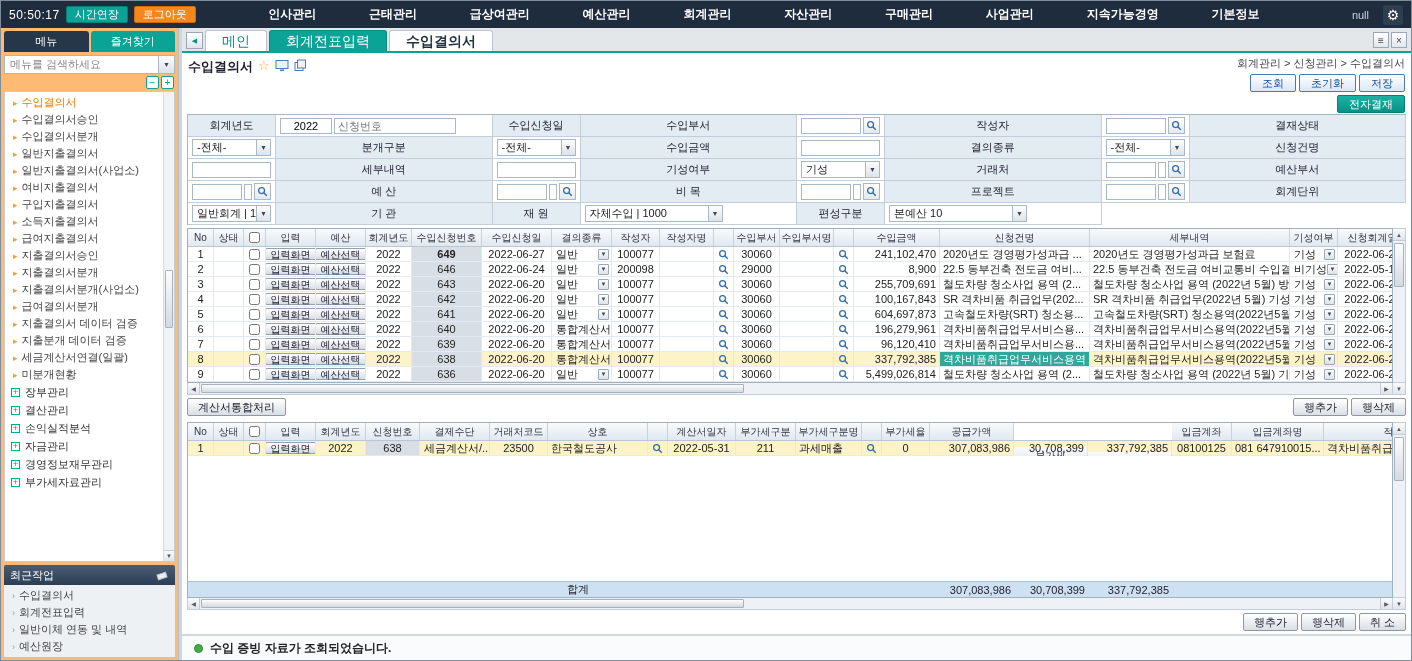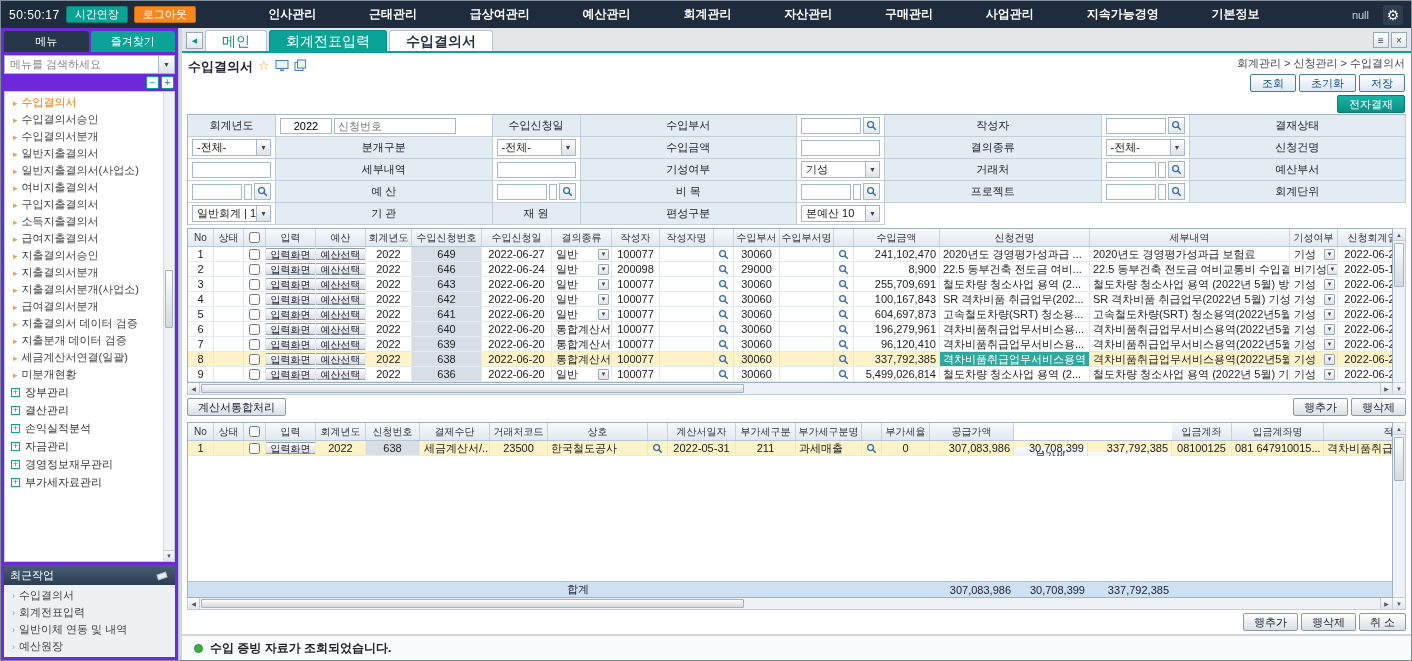--- a/index.html
+++ b/index.html
@@ -11,21 +11,21 @@
   .timer{color:#fff;font-size:12px;letter-spacing:.5px;}
   .btn-extend{height:17px;padding:0 8px;font-size:11px;color:#fff;background:#0aa396;border:1px solid #077d73;border-radius:2px;cursor:pointer;}
   .btn-logout{height:17px;padding:0 8px;font-size:11px;color:#fff;background:#f5871f;border:1px solid #d06c08;border-radius:2px;cursor:pointer;}
   .topmenu{flex:1;display:flex;justify-content:space-around;margin:0 60px 0 40px;}
   .topmenu-item{color:#fff;font-size:12px;font-weight:bold;cursor:pointer;white-space:nowrap;}
   .null-text{color:#c9d2db;font-size:11px;margin-right:8px;}
   .gear{width:20px;height:20px;background:#2e3d50;border-radius:3px;color:#fff;font-size:14px;display:flex;align-items:center;justify-content:center;cursor:pointer;}
   
   .bodyrow{flex:1;display:flex;min-height:0;}
   
-  .sidebar{width:178px;flex:none;background:#6d28d9;border-right:1px solid #b4bfc9;display:flex;flex-direction:column;}
+  .sidebar{width:178px;flex:none;background:#fdba74;border-right:1px solid #b4bfc9;display:flex;flex-direction:column;}
   .side-tabs{display:flex;gap:2px;padding:3px 3px 0 3px;}
   .side-tab{flex:1;height:21px;line-height:21px;text-align:center;color:#fff;font-size:11px;border-radius:3px 3px 0 0;cursor:pointer;}
   .side-tab.menu{background:#26374a;}
   .side-tab.fav{background:#0aa396;}
   .side-search{margin:3px 3px 0 3px;height:19px;border:1px solid #a9b8c6;background:#fff;display:flex;align-items:center;}
   .side-search .stext{flex:1;padding:0 5px;color:#888;font-size:11px;overflow:hidden;white-space:nowrap;}
   .side-search .sarr{width:16px;height:100%;background:linear-gradient(#fdfdfd,#dde3e9);border-left:1px solid #a9b8c6;display:flex;align-items:center;justify-content:center;font-size:7px;color:#445;cursor:pointer;}
   .side-pm{display:flex;justify-content:flex-end;gap:2px;padding:2px 4px;}
   .pm-btn{width:13px;height:13px;border:1px solid #0aa396;background:#fff;color:#0aa396;font-size:10px;line-height:11px;text-align:center;cursor:pointer;border-radius:2px;}
   .tree{flex:1;margin:0 3px;background:#fff;border:1px solid #c5ccd4;position:relative;overflow:hidden;}
@@ -498,20 +498,26 @@
 
           <div class="fl">회계단위</div>
           <div class="ff">
             <div class="selbox" style="width:138px">
               <span class="stext">일반회계 | 10</span>
               <span class="sarr">▼</span>
             </div>
           </div>
           <div class="fl">기 관</div>
           <div class="fl">재 원</div>
+          <div class="ff">
+            <div class="selbox" style="width:138px">
+              <span class="stext">자체수입 | 1000</span>
+              <span class="sarr">▼</span>
+            </div>
+          </div>
           <div class="fl">편성구분</div>
           <div class="ff">
             <div class="selbox" style="width:138px">
               <span class="stext">본예산 10</span>
               <span class="sarr">▼</span>
             </div>
           </div>
         </div>
 
         <div class="gridwrap">
@@ -548,21 +554,21 @@
                     <div class="gcell t-checkbox" style="width: 22px;">
                       <input type="checkbox" style="">
                     </div>
                     <div class="gcell t-button" style="width: 50px;">
                       <span class="cbtn">입력화면</span>
                     </div>
                     <div class="gcell t-button" style="width: 50px;">
                       <span class="cbtn">예산선택</span>
                     </div>
                     <div class="gcell t-text" style="width: 46px;">2022</div>
-                    <div class="gcell t-gray" style="width: 70px;">649</div>
+                    <div class="gcell t-gray" style="width: 70px; font-weight: bold;">649</div>
                     <div class="gcell t-text" style="width: 70px;">2022-06-27</div>
                     <div class="gcell t-select" style="width: 60px;">
                       <span>일반</span>
                       <span class="carr">▼</span>
                     </div>
                     <div class="gcell t-text" style="width: 48px;">100077</div>
                     <div class="gcell t-text" style="width: 54px;"></div>
                     <div class="gcell t-search" style="width: 20px;">
                       <span class="sic">
                         <svg width="11" height="11" viewBox="0 0 12 12">

